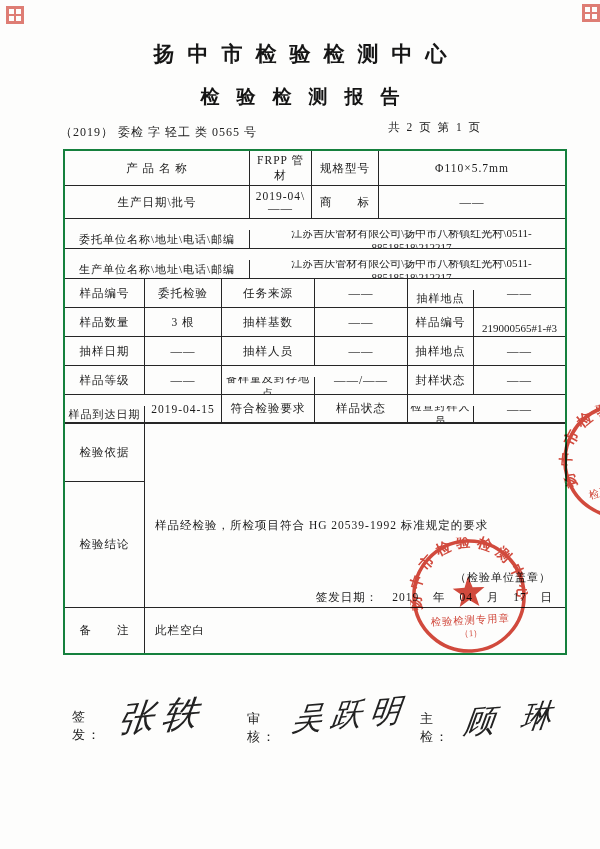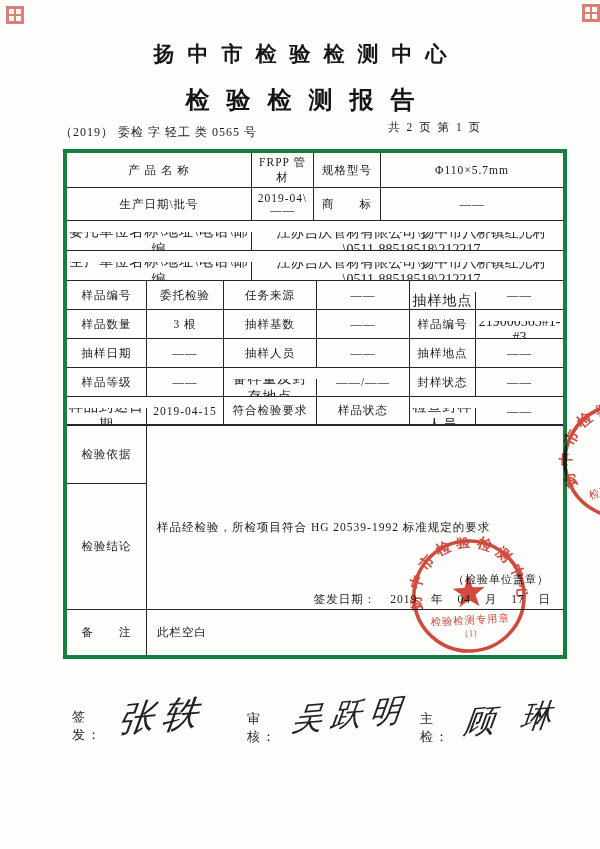--- a/index.html
+++ b/index.html
@@ -4,35 +4,35 @@
 <style>
   html,body{margin:0;padding:0;}
   body{width:600px;height:849px;overflow:hidden;position:relative;background:#fdfdfc;
        font-family:"Liberation Serif","DejaVu Serif",serif;color:#1d1d1d;}
   #page{position:absolute;inset:0;}
 
   
   .org-title{position:absolute;top:40px;left:0;width:600px;text-align:center;
     font-size:21px;font-weight:bold;letter-spacing:13px;text-indent:13px;color:#161616;}
   .report-title{position:absolute;top:84px;left:0;width:600px;text-align:center;
-    font-size:24px;font-weight:bold;letter-spacing:17px;text-indent:17px;color:#141414;}
+    font-size:19px;font-weight:bold;letter-spacing:17px;text-indent:17px;color:#141414;}
   .ref-no{position:absolute;top:124px;left:60px;font-size:12px;letter-spacing:1px;color:#222;}
   .page-info{position:absolute;top:120px;right:118px;font-size:11.5px;letter-spacing:2px;color:#222;}
 
   
-  .tbl{position:absolute;left:63px;top:149px;width:504px;border:4px solid #15803d;
+  .tbl{position:absolute;left:63px;top:149px;width:504px;border:2px solid #15803d;
        box-sizing:border-box;background:transparent;}
   .tr{display:flex;width:100%;box-sizing:border-box;}
   .td{box-sizing:border-box;border-right:1px solid #262626;border-bottom:1px solid #262626;
       display:flex;align-items:center;justify-content:center;text-align:center;
       font-size:11.5px;color:#1b1b1b;letter-spacing:1px;overflow:hidden;padding:1px 2px;}
   .td.last{border-right:none;}
   .tr.lastrow .td{border-bottom:none;}
   .td.left{justify-content:flex-start;text-align:center;padding-left:10px;}
-  .td.small{font-size:14px;letter-spacing:0;margin-top:11px;}
+  .td.small{font-size:11px;letter-spacing:0;margin-top:11px;}
   .td.lab{letter-spacing:1px;}
   
   .ca1{width:185px}.ca2{width:62px}.ca3{width:67px}.ca4{flex:1}
   .cb1{width:185px}.cb2{flex:1}
   .cc1{width:80px}.cc2{width:77px}.cc3{width:93px}.cc4{width:93px}.cc5{width:66px}.cc6{flex:1}
   .cd1{width:80px}.cd2{flex:1}
   .thickline .td{border-bottom-width:2px;}
 
   
   .conc-cell{position:relative;display:block;padding:0;}

